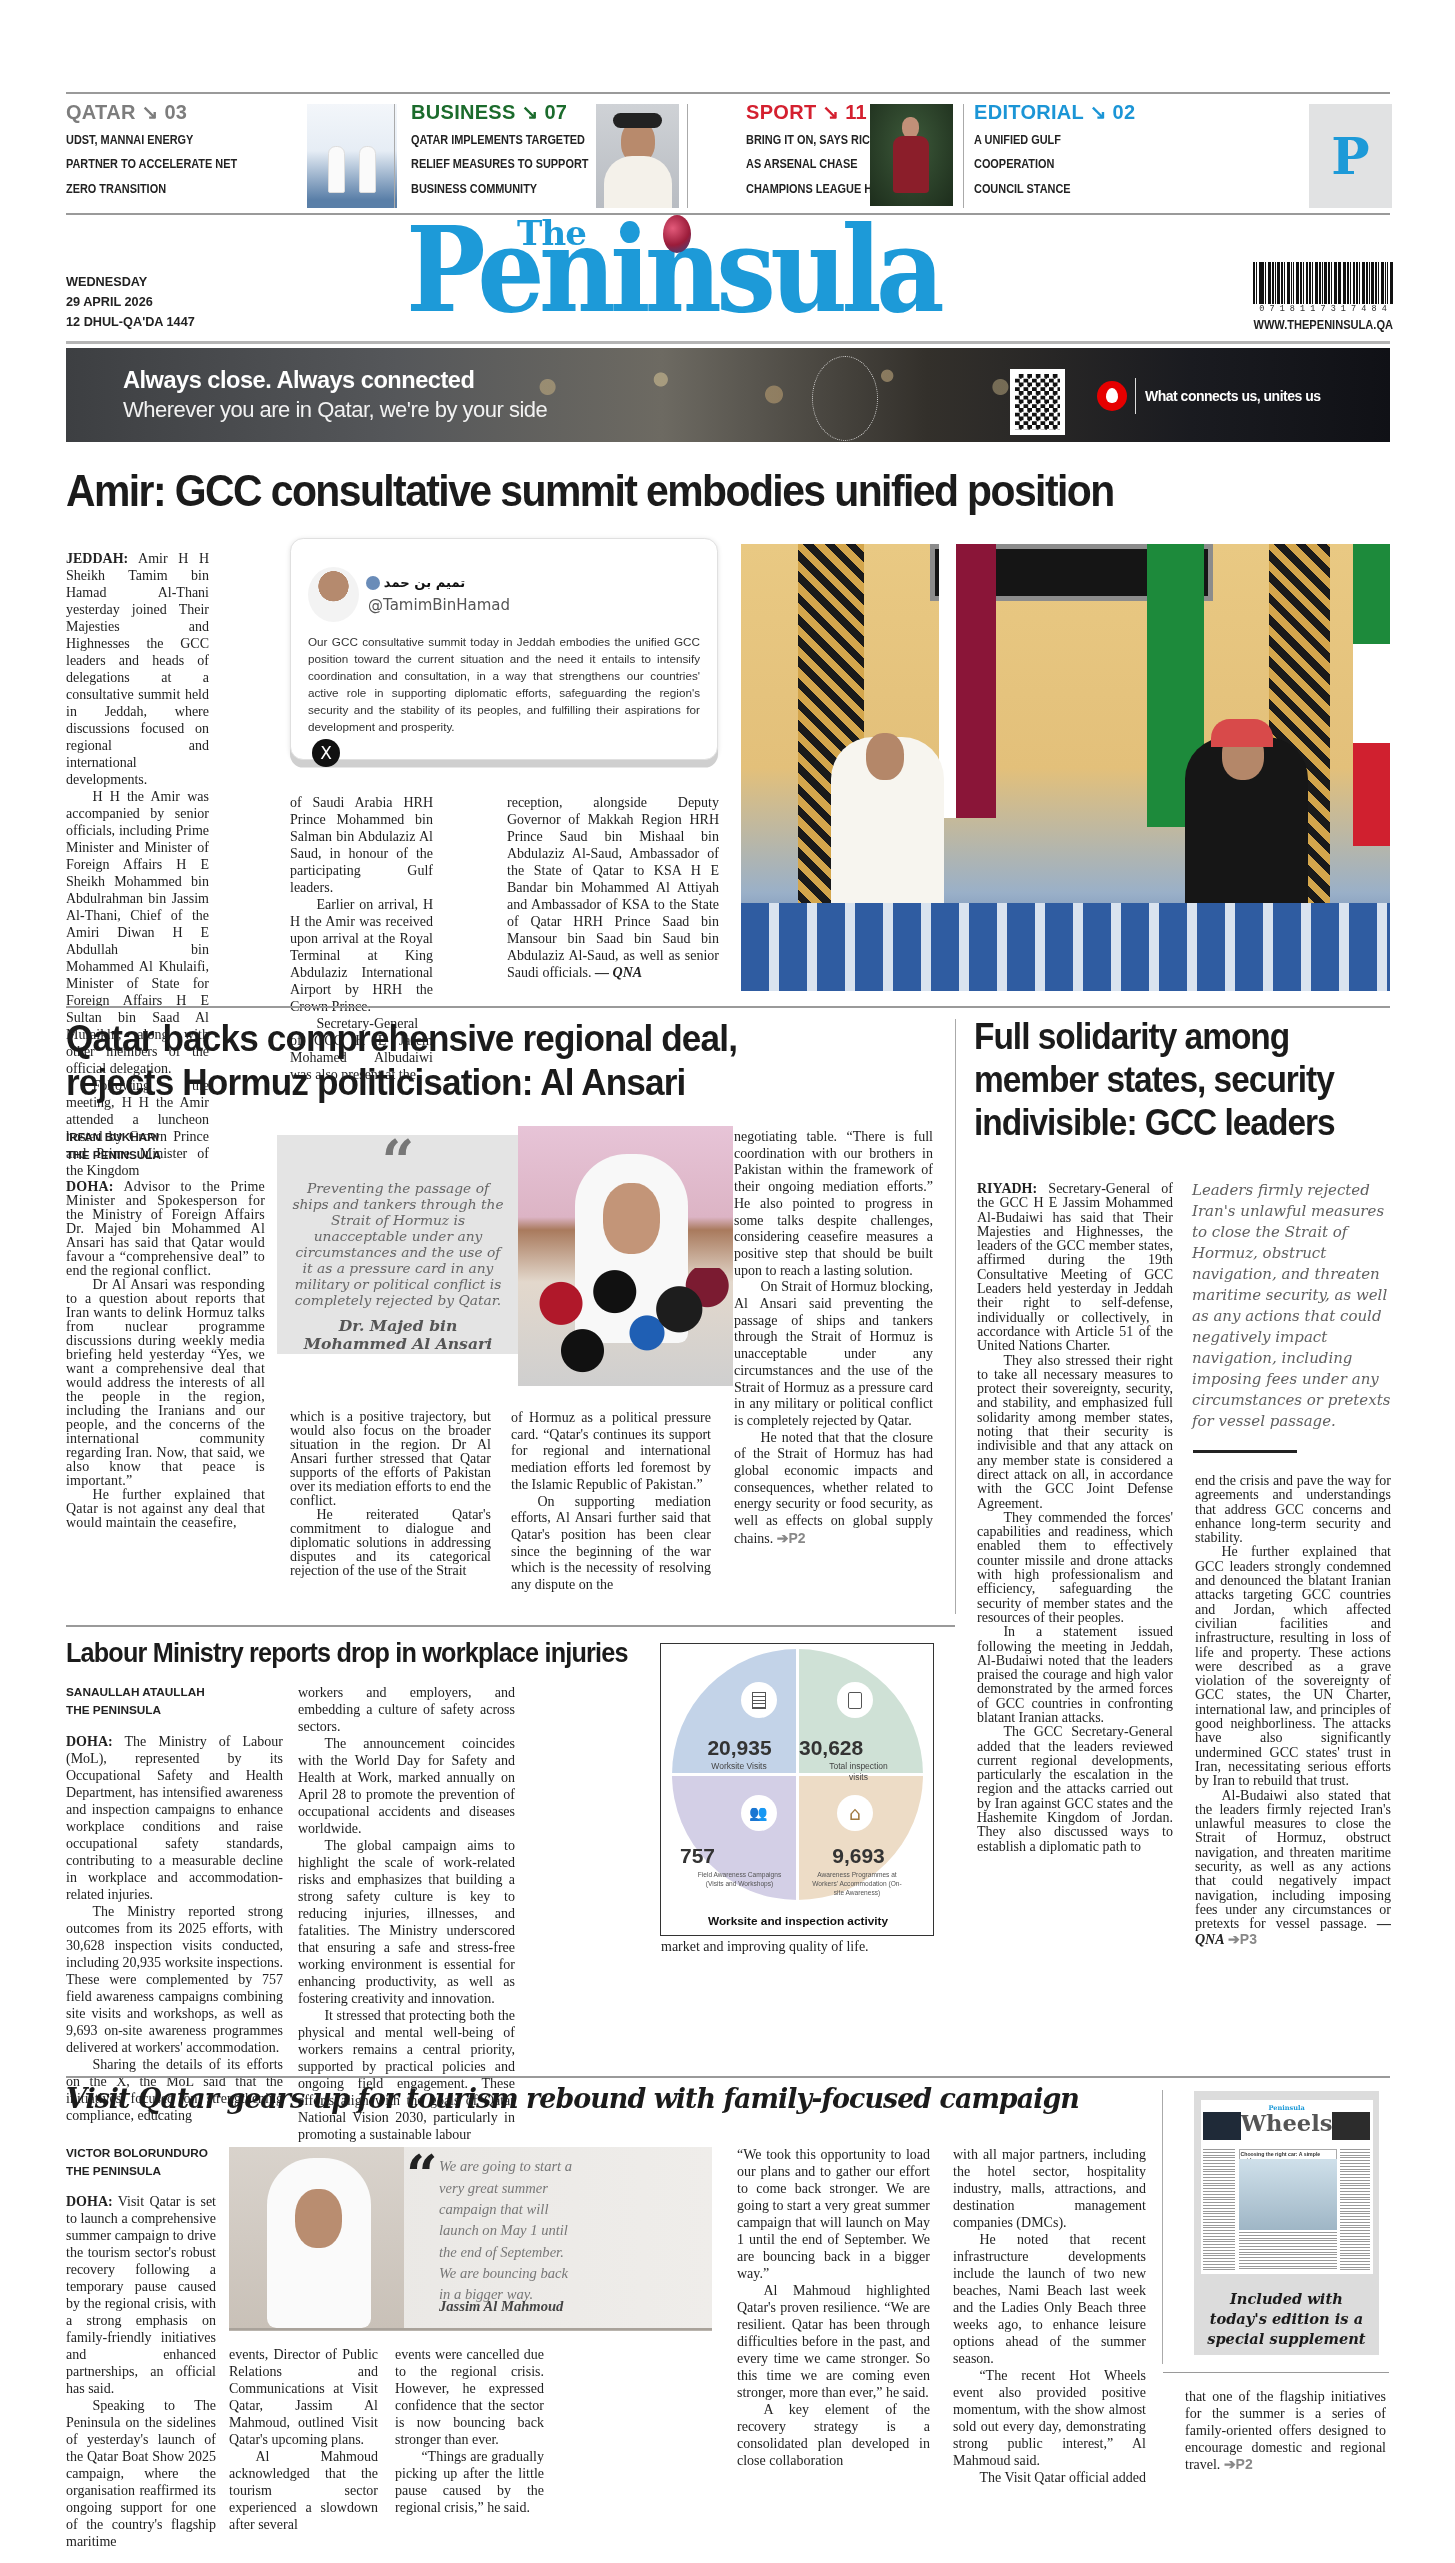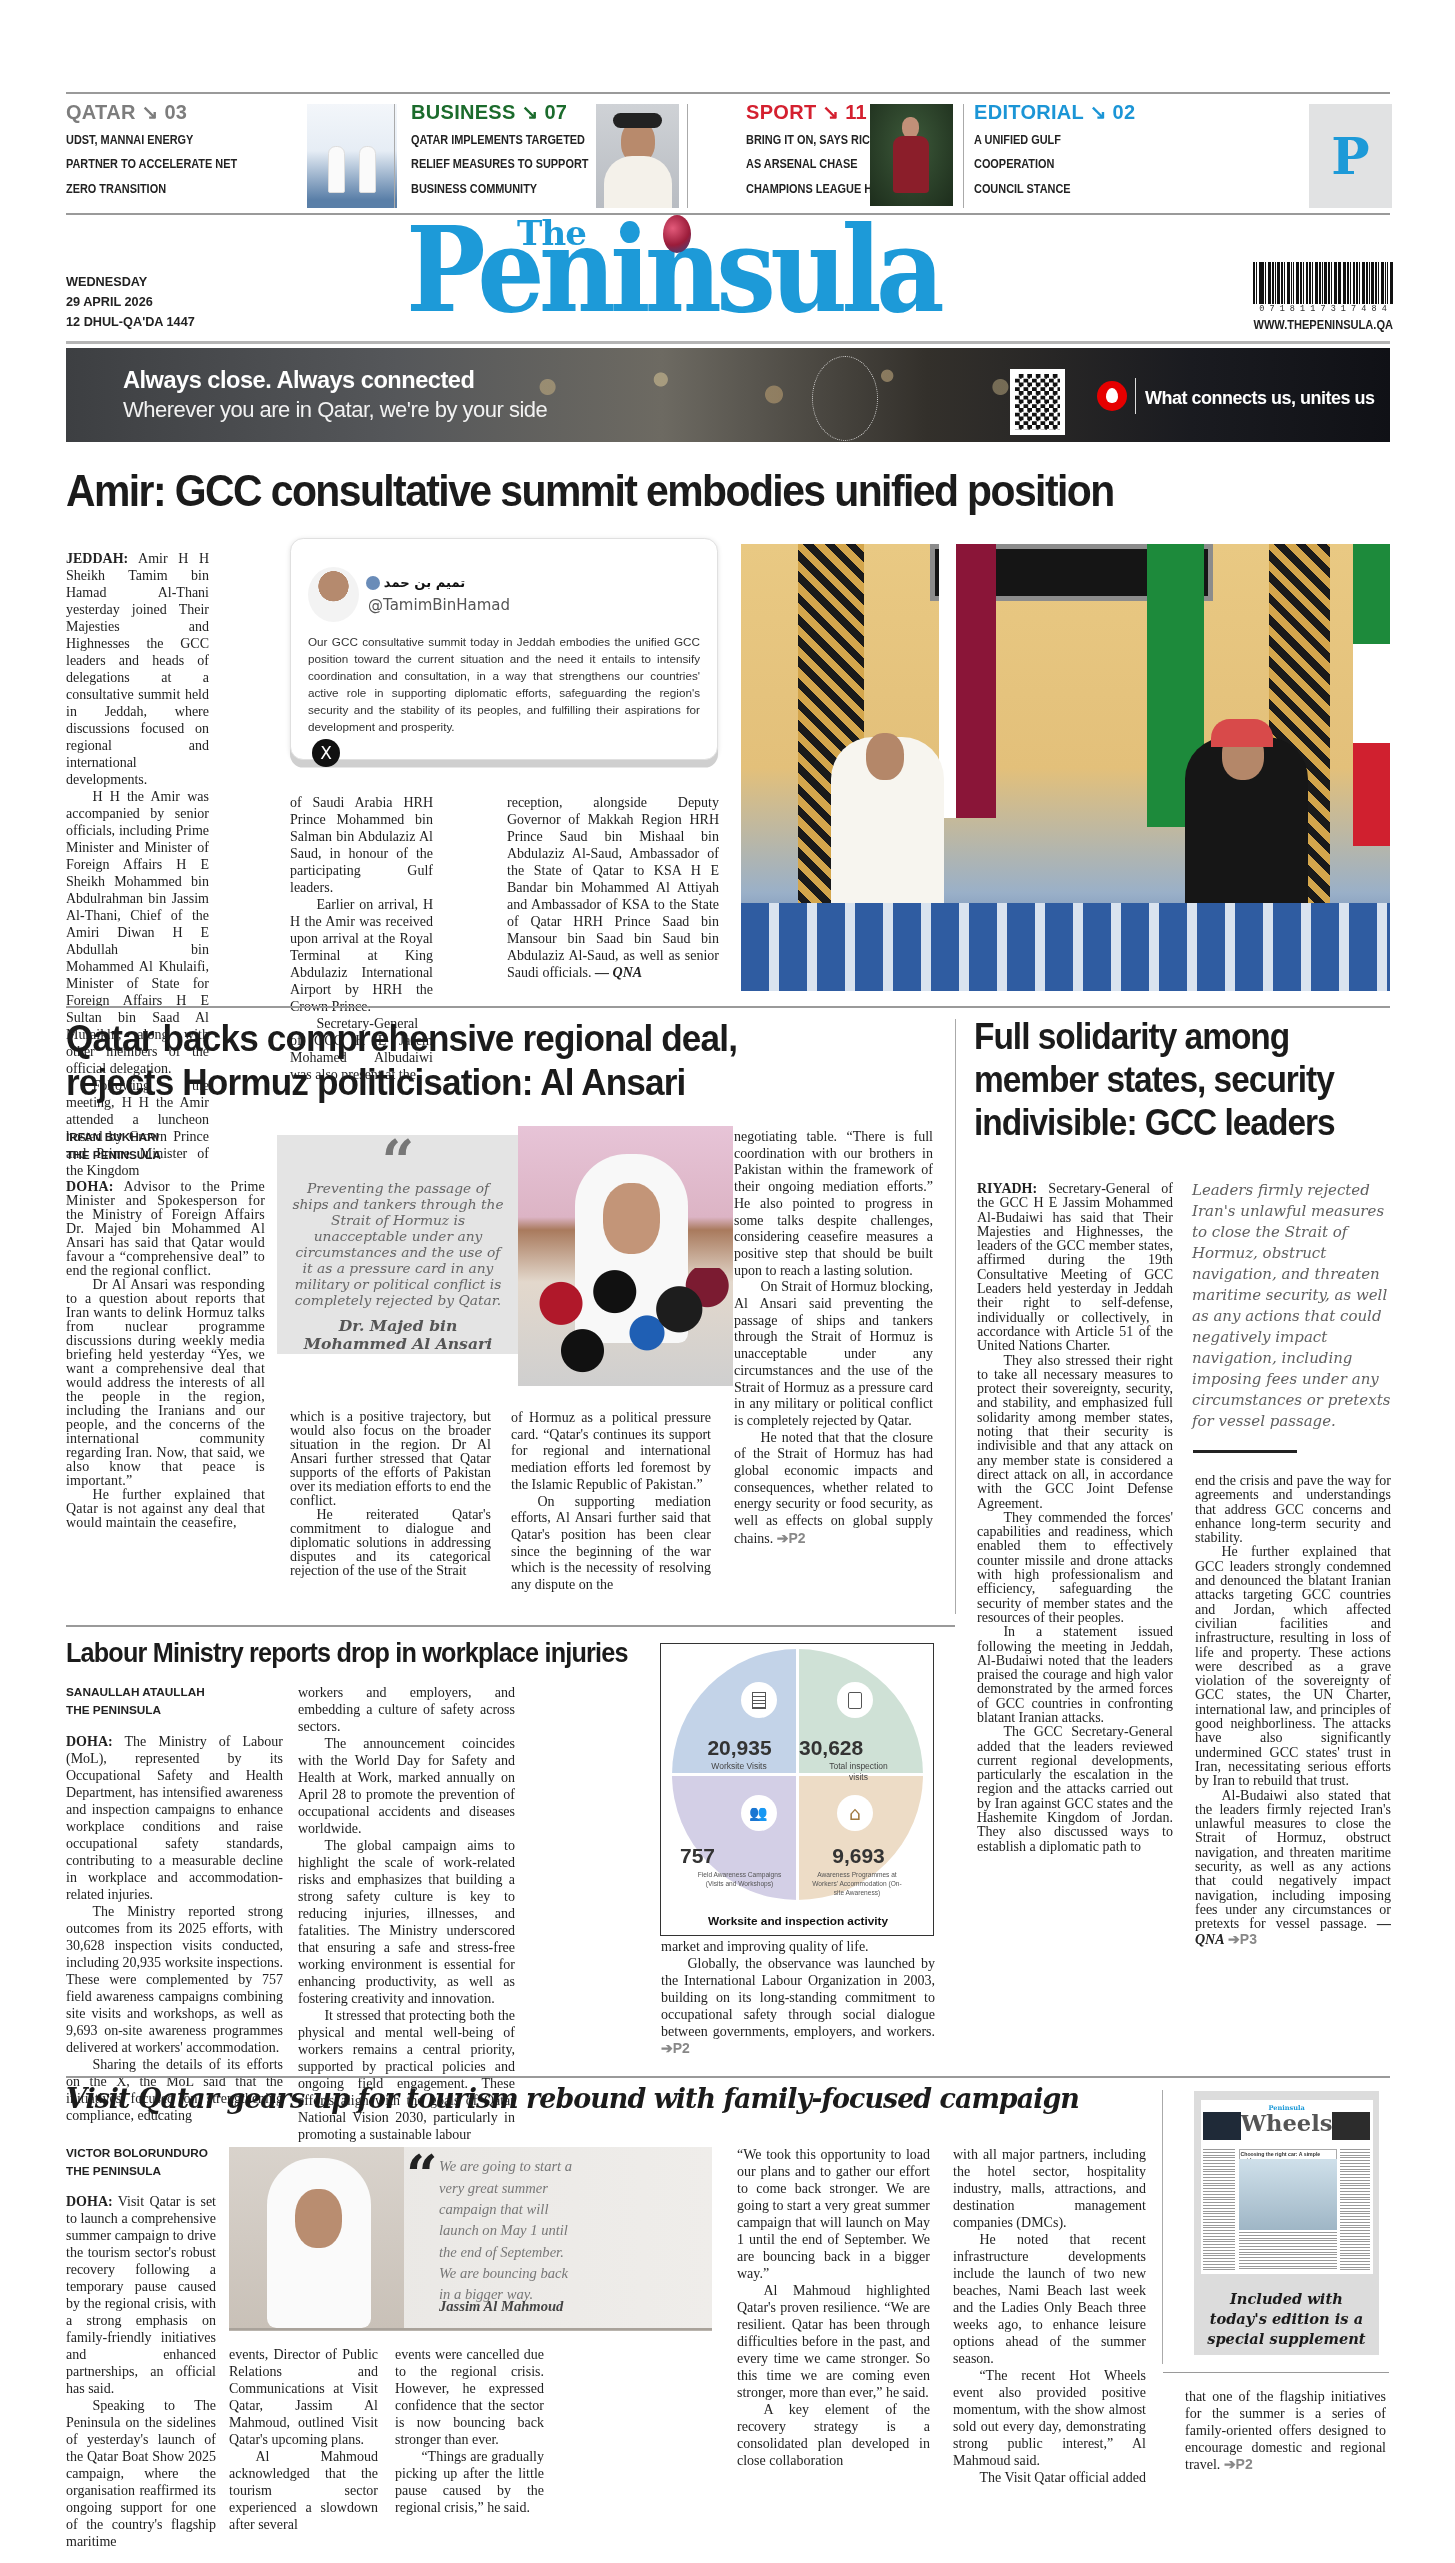--- a/index.html
+++ b/index.html
@@ -108,21 +108,21 @@
   <div class="abs" style="left:57px;top:19px;font-family:'Liberation Sans',sans-serif;font-weight:bold;font-size:23.6px;color:#fff;letter-spacing:-0.5px">Always close. Always connected</div>
   <div class="abs" style="left:57px;top:49px;font-family:'Liberation Sans',sans-serif;font-size:22px;color:#f2f2f2;letter-spacing:-0.5px">Wherever you are in Qatar, we're by your side</div>
   <div class="abs" style="left:746px;top:7.5px;width:66px;height:85px;border:1.9px dotted rgba(255,255,255,.8);border-radius:50%"></div>
   <div class="abs" style="left:944px;top:21px;width:55px;height:66px;background:#fff;padding:4.7px">
     <div style="width:100%;height:100%;background:repeating-conic-gradient(#111 0 25%,#fff 0 50%) 0 0/8.5px 8.5px"></div>
   </div>
   <div class="abs" style="left:1031px;top:33px;width:30px;height:30px;border-radius:50%;background:#e60000">
     <div style="position:absolute;left:9.4px;top:6.6px;width:11.3px;height:15px;border-radius:50% 50% 50% 50%/60% 60% 40% 40%;background:#fff"></div>
   </div>
   <div class="abs" style="left:1069px;top:30px;width:0.9px;height:36px;background:#ddd"></div>
-  <div class="abs" style="left:1079px;top:40px;font-family:'Liberation Sans',sans-serif;font-weight:bold;font-size:18px;color:#fff;letter-spacing:-0.5px">What connects us, unites us</div>
+  <div class="abs" style="left:1079px;top:40px;font-family:'Liberation Sans',sans-serif;font-weight:bold;font-size:14px;color:#fff;letter-spacing:-0.5px">What connects us, unites us</div>
 </div>
 
 <h1 class="headline" style="left:66px;top:466px;font-size:44px;letter-spacing:-1.7px;transform:scaleX(0.93);transform-origin:left;white-space:nowrap">Amir: GCC consultative summit embodies unified position</h1>
 
 <div class="body-col" style="left:66px;top:550px;width:143px;font-size:14px;line-height:17px">
   <p class="first"><span class="dateline">JEDDAH:</span> <span>Amir H H Sheikh Tamim bin Hamad Al-Thani yesterday joined Their Majesties and Highnesses the GCC leaders and heads of delegations at a consultative summit held in Jeddah, where discussions focused on regional and international developments.</span></p>
   <p>H H the Amir was accompanied by senior officials, including Prime Minister and Minister of Foreign Affairs H E Sheikh Mohammed bin Abdulrahman bin Jassim Al-Thani, Chief of the Amiri Diwan H E Abdullah bin Mohammed Al Khulaifi, Minister of State for Foreign Affairs H E Sultan bin Saad Al Muraikhi, along with other members of the official delegation.</p>
   <p>Following the meeting, H H the Amir attended a luncheon hosted by Crown Prince and Prime Minister of the Kingdom</p>
 </div>
 
@@ -263,21 +263,20 @@
   <div class="abs" style="left:36px;top:226px;width:85px;text-align:center;font-family:'Liberation Sans',sans-serif;font-size:6.6px;line-height:9px;color:#555">Field Awareness Campaigns (Visits and Workshops)</div>
 
   <div class="abs" style="left:176px;top:151px;width:36px;height:36px;border-radius:50%;background:#fff;display:flex;align-items:center;justify-content:center;font-family:'DejaVu Sans',sans-serif;font-size:19px;color:#a07a40">⌂</div>
   <div class="abs" style="left:138px;top:200px;width:119px;text-align:center;font-family:'Liberation Sans',sans-serif;font-weight:bold;font-size:21px;color:#333">9,693</div>
   <div class="abs" style="left:149px;top:226px;width:94px;text-align:center;font-family:'Liberation Sans',sans-serif;font-size:6.6px;line-height:9px;color:#555">Awareness Programmes at Workers' Accommodation (On-site Awareness)</div>
   <div class="abs" style="left:0;top:270px;width:274px;text-align:center;font-family:'Liberation Sans',sans-serif;font-weight:bold;font-size:11.8px;color:#111">Worksite and inspection activity</div>
 </div>
 
 <div class="body-col" style="left:661px;top:1938px;width:274px;font-size:14px;line-height:17px">
   <p class="first">market and improving quality of life.</p>
-  <p><span>Globally, the observance was launched by the International Labour Organization in 2003, building on its long-standing commitment to occupational safety through social dialogue between governments, employers, and workers.</span> <span class="arrow">➔P2</span></p>
 </div>
 
 <div class="rule" style="left:66px;top:2076px;width:1324px;height:1.9px"></div>
 
 <div class="abs" style="left:66px;top:2082px;font-family:'DejaVu Serif',serif;font-style:italic;font-weight:bold;font-size:28px;letter-spacing:-1px;color:#1b1b1b;white-space:nowrap;transform:scaleX(0.96);transform-origin:left">Visit Qatar gears up for tourism rebound with family-focused campaign</div>
 <div class="byline" style="left:66px;top:2144px">
   <div>VICTOR BOLORUNDURO</div>
   <div>THE PENINSULA</div>
 </div>
 <div class="body-col" style="left:66px;top:2193px;width:150px;font-size:14px;line-height:17px">

